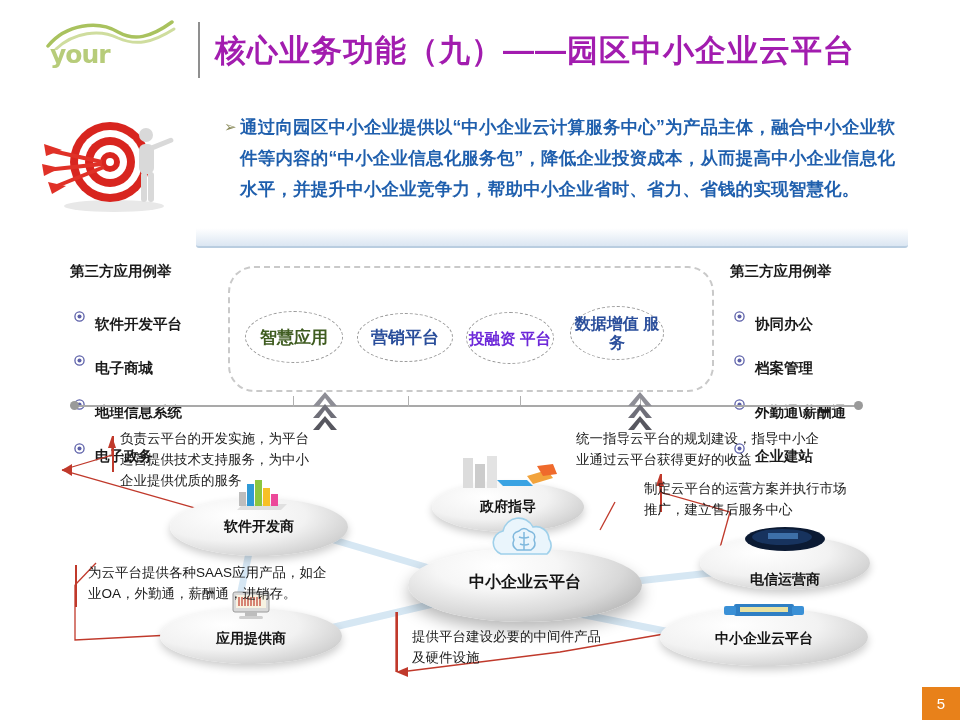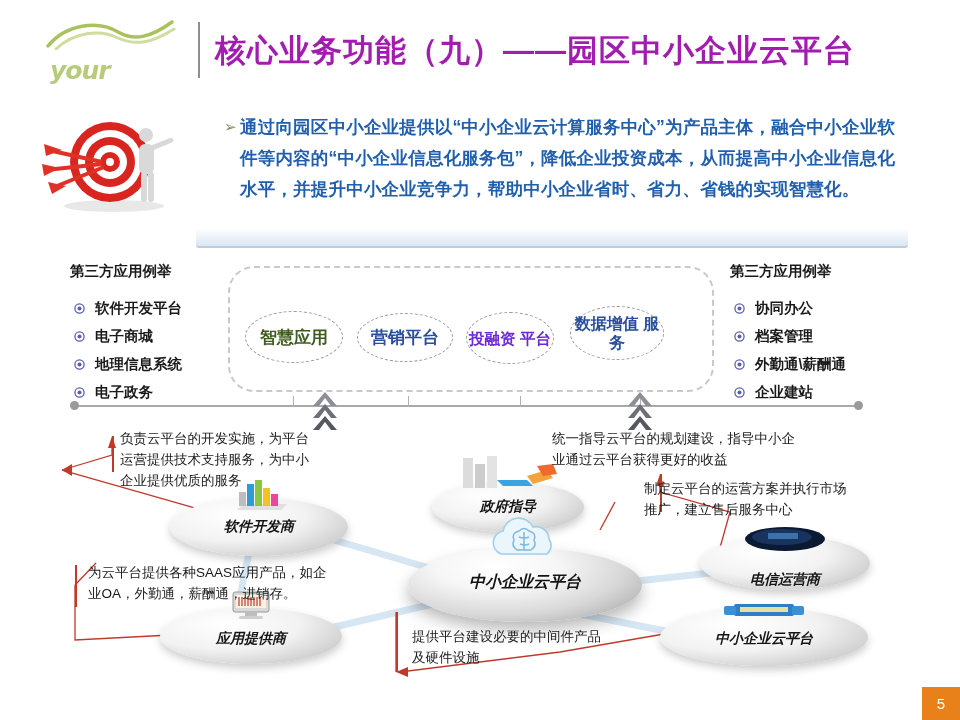--- a/index.html
+++ b/index.html
@@ -30,25 +30,23 @@
   .logo-swoosh {
     position: absolute;
     left: 8px; top: 2px;
     width: 132px; height: 30px;
   }
   .logo-your {
     position: absolute;
     left: 12px; top: 22px;
     font-size: 25px;
     font-weight: bold;
-    font-style: italic;
     color: #b7cc7a;
     letter-spacing: -1px;
     font-family: "DejaVu Sans", sans-serif;
-    margin-top: 16px;
   }
   .logo-company {
     position: absolute;
     left: 48px; top: 40px;
     font-size: 23px;
     font-weight: bold;
     font-style: italic;
     color: #6aa61c;
     letter-spacing: -1px;
     font-family: "DejaVu Sans", sans-serif;
@@ -121,20 +119,21 @@
   .side-list .bullet {
     width: 11px; height: 11px;
     margin-right: 10px;
     margin-left: 4px;
     flex: none;
   }
   .side-list .label {
     font-size: 14.5px;
     font-weight: bold;
     color: #1a1a1a;
+    margin-top: 16px;
   }
 
   
   .dashed-box {
     position: absolute;
     left: 228px; top: 266px;
     width: 482px; height: 122px;
     border: 2px dashed #c9c9c9;
     border-radius: 26px;
   }
@@ -198,21 +197,20 @@
   }
   .annot-bar {
     position: absolute;
     width: 1.5px;
     background: #c0392b;
   }
 
   
   .node {
     position: absolute;
-    font-style: italic;
   }
   .node-plate {
     position: absolute;
     left: 0; top: 0;
     border-radius: 50%;
     background: radial-gradient(ellipse at 35% 30%, #ffffff 0%, #f2f2f2 45%, #d3d3d3 75%, #aeaeae 100%);
     box-shadow: 0 4px 9px rgba(0,0,0,0.20);
   }
   .node-label {
     position: absolute;
@@ -510,21 +508,21 @@
         <path d="M40 34 q-6 -4 -3 -10 q-3 -7 5 -9 q5 -5 10 0 q8 2 5 9 q3 6 -3 10 z"></path>
         <path d="M47 16 v18 M42 21 q5 2 10 0 M43 28 q5 2 9 0"></path>
       </g>
     </svg>
     <div class="node-label" style="top:24px">中小企业云平台</div>
   </div>
 
   <div class="annot" style="left:120px; top:428px; width:260px">负责云平台的开发实施，为平台
 运营提供技术支持服务，为中小
 企业提供优质的服务</div>
-  <div class="annot" style="left:552px; top:428px; width:330px">统一指导云平台的规划建设，指导中小企
+  <div class="annot" style="left:576px; top:428px; width:330px">统一指导云平台的规划建设，指导中小企
 业通过云平台获得更好的收益</div>
   <div class="annot" style="left:644px; top:478px; width:310px">制定云平台的运营方案并执行市场
 推广，建立售后服务中心</div>
   <div class="annot" style="left:88px; top:562px; width:320px">为云平台提供各种SAAS应用产品，如企
 业OA，外勤通，薪酬通，进销存。</div>
   <div class="annot" style="left:412px; top:626px; width:270px">提供平台建设必要的中间件产品
 及硬件设施</div>
 
   <div class="page-num">5</div>
 </div>

